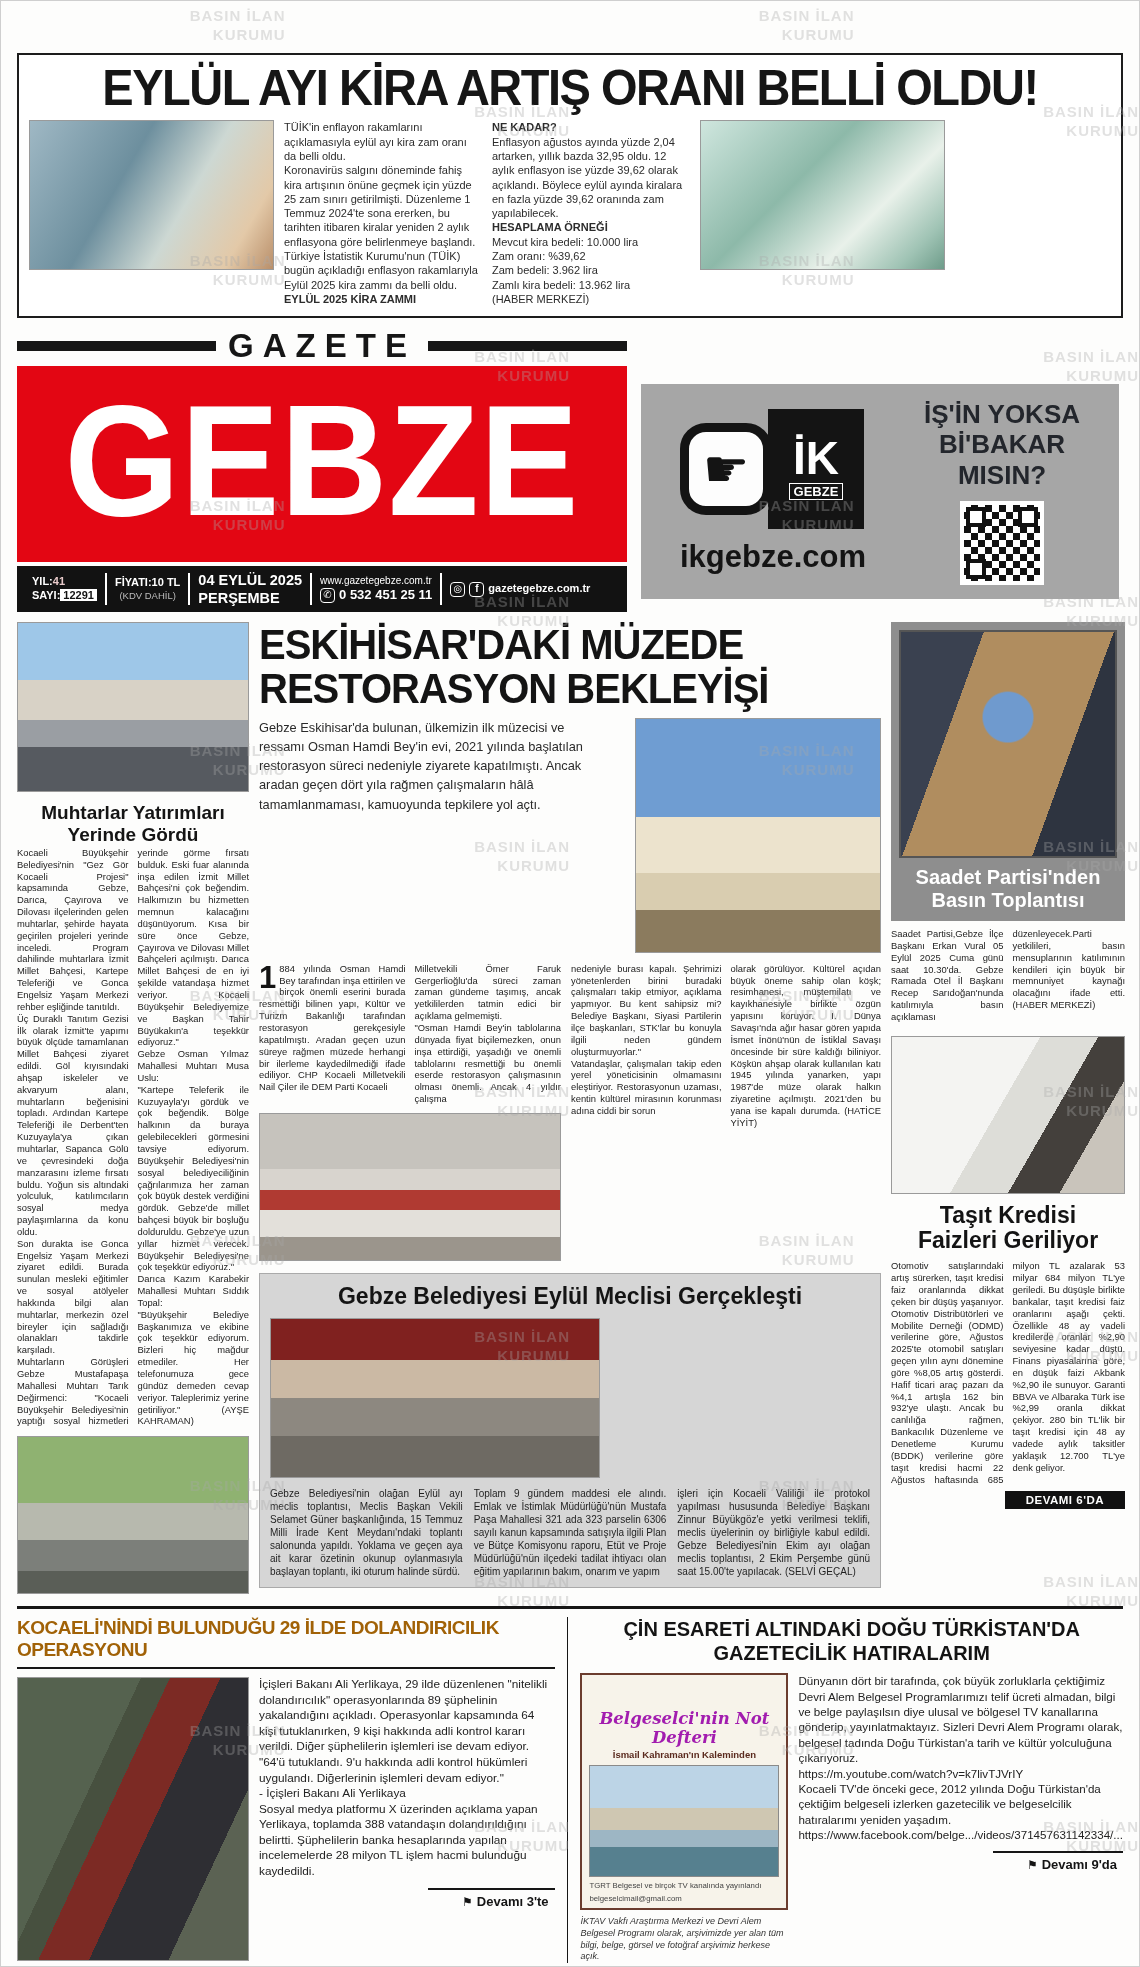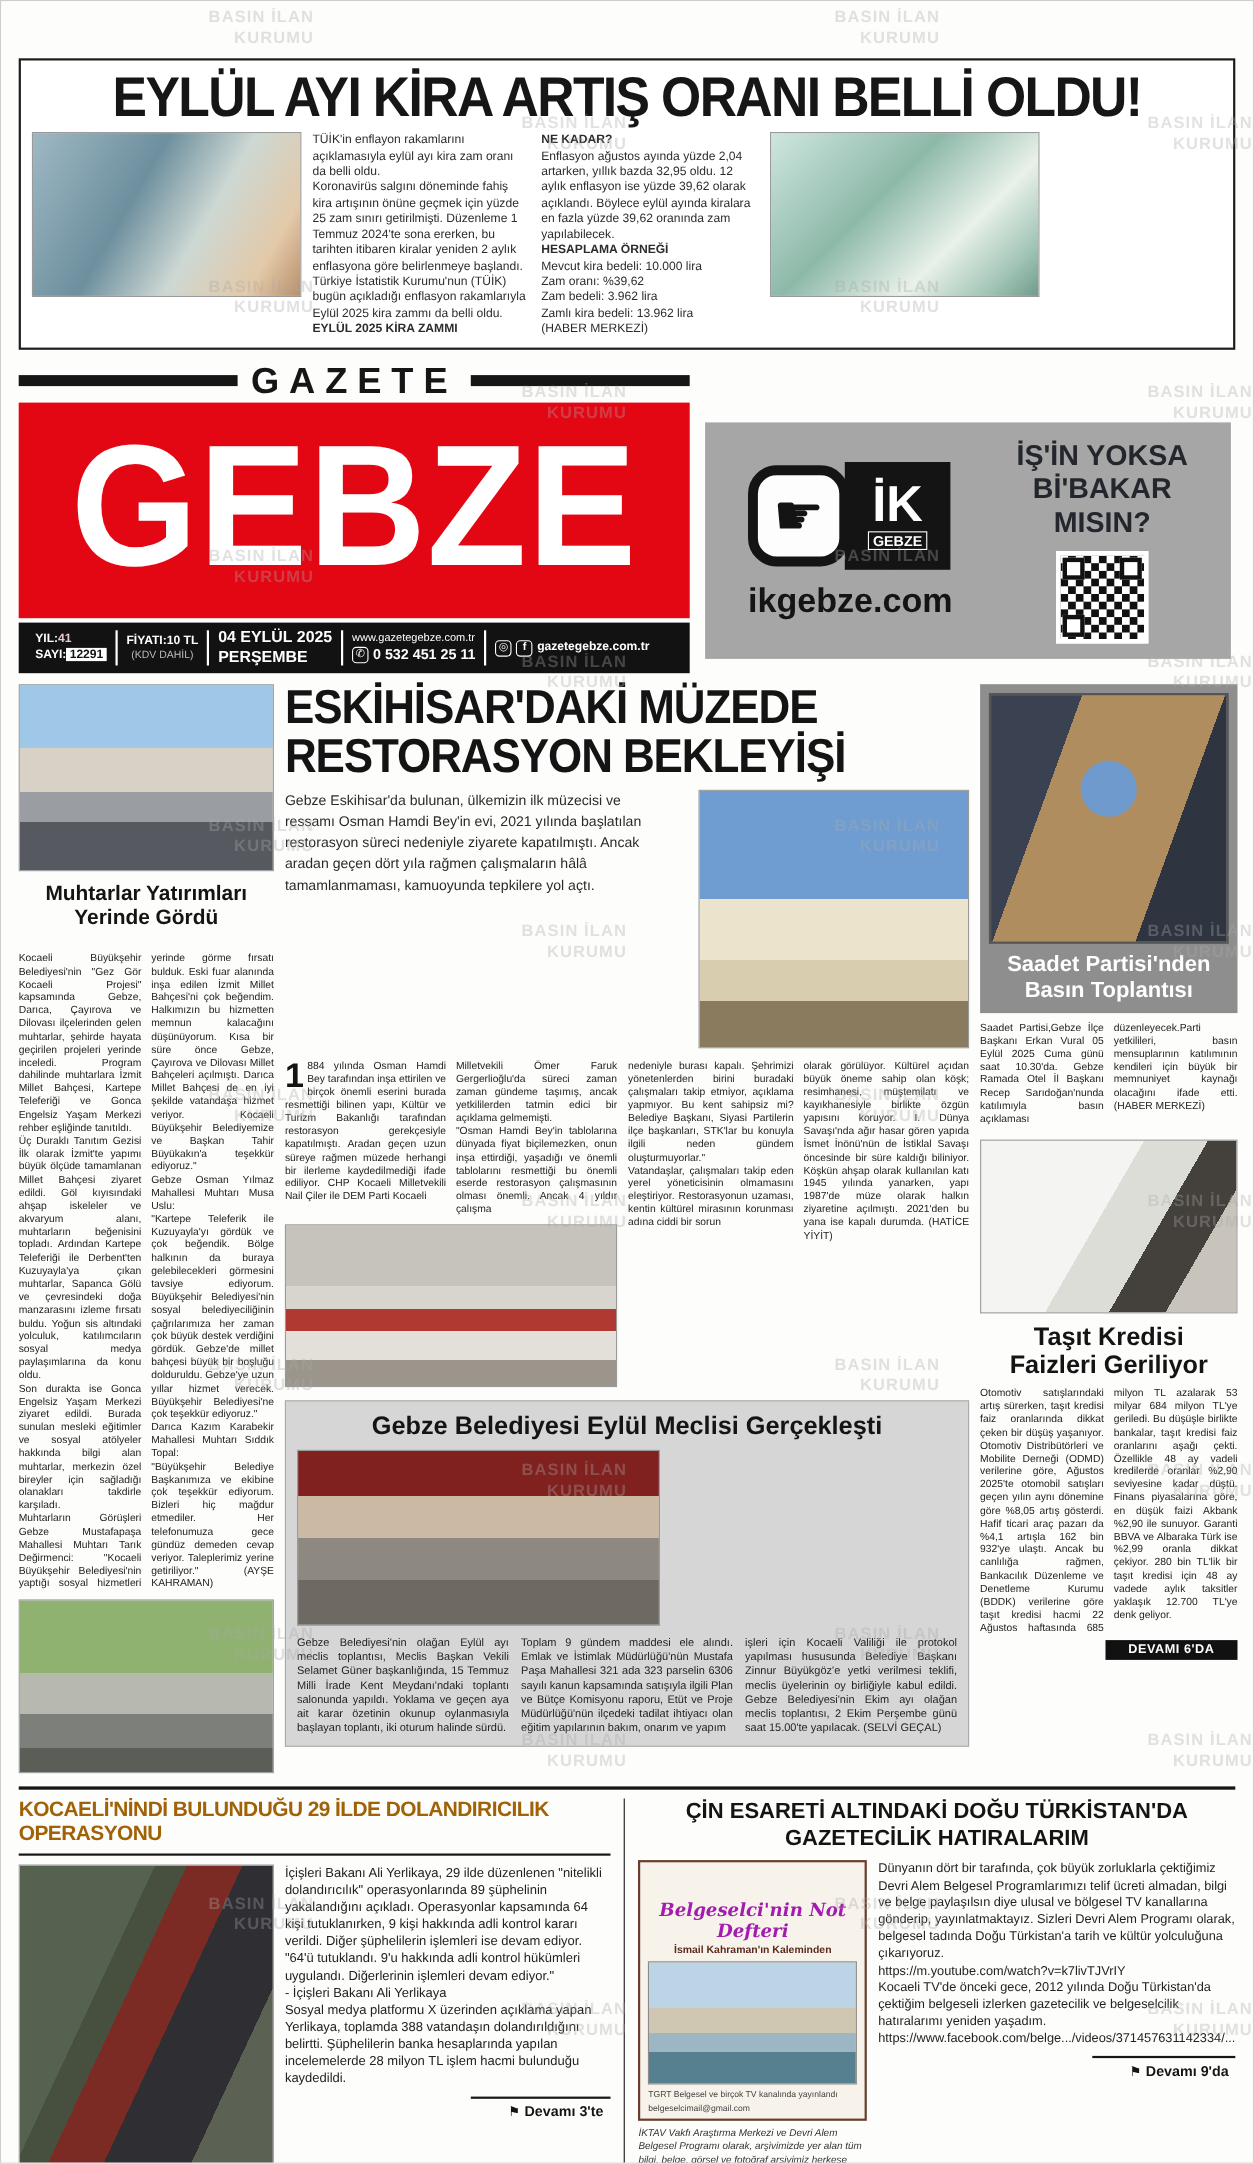--- a/index.html
+++ b/index.html
@@ -57,42 +57,42 @@
   .soc-row { display:flex; align-items:center; gap:4px; font-size:11px; font-weight:700; }
   .soc { display:inline-flex; width:15px; height:15px; border:1.6px solid #fff; border-radius:4px;
          align-items:center; justify-content:center; font-size:10px; font-weight:700; background:#121212; }
 
   .ad-box { width:478px; height:215px; background:#a6a6a6; margin-top:58px; display:flex;
             align-items:center; justify-content:space-around; padding:10px; }
   .ik-left { text-align:center; }
   .ik-logo { display:flex; align-items:center; }
   .hand-ic { width:92px; height:92px; border:9px solid #141414; border-radius:26px; background:#fdfdfd;
              display:flex; align-items:center; justify-content:center; font-size:52px; color:#141414; }
-  .ik-block { width:96px; height:98px; background:#141414; color:#fff; display:flex; flex-direction:column;
+  .ik-block { width:96px; height:120px; background:#141414; color:#fff; display:flex; flex-direction:column;
               align-items:center; justify-content:center; margin-left:-4px; }
   .ik-big { font-size:46px; font-weight:700; line-height:0.95; }
   .ik-small { font-size:13px; font-weight:700; border:1.5px solid #fff; padding:0 4px; margin-top:2px; }
   .ik-url { font-size:31px; font-weight:700; color:#141414; margin-top:10px; }
   .ad-right { text-align:center; }
   .slogan { font-size:26px; font-weight:700; color:#23262c; line-height:1.18; white-space:pre-line; }
   .qr { width:84px; height:84px; margin:10px auto 0; position:relative; border:4px solid #fff;
         background:#fff repeating-conic-gradient(#111 0 25%, #fff 0 50%); background-size:14px 14px; }
   .finder { position:absolute; width:20px; height:20px; border:4px solid #111; background:#fff; }
   .finder.f1 { top:2px; left:2px; } .finder.f2 { top:2px; right:2px; } .finder.f3 { bottom:2px; left:2px; }
 
   
   .main { display:flex; gap:10px; margin-top:10px; }
   .col-left { width:232px; flex-shrink:0; }
   .col-mid { width:622px; flex-shrink:0; }
   .col-right { width:234px; flex-shrink:0; }
 
   .ph-group { width:232px; height:170px;
     background:linear-gradient(#9ec7e8 0 34%,#d8d2c6 34% 58%,#9a9ea3 58% 74%,#565a60 74%); }
   .muh-head { font-size:19px; font-weight:700; text-align:center; color:#141414; line-height:1.15;
-              margin:10px 0 19px; }
+              margin:10px 0 1px; }
   .small-body { font-size:9.4px; line-height:1.26; color:#222; text-align:justify; }
   .cols2 { column-count:2; column-gap:9px; }
   .ph-street { width:232px; height:158px; margin-top:9px;
     background:linear-gradient(#8fb271 0 42%,#b7b9ae 42% 66%,#7c7f7a 66% 86%,#5a5e57 86%); }
 
   .esk-head { font-size:40px; font-weight:700; color:#141414; letter-spacing:-1px; line-height:1.02;
               white-space:pre-line; transform:scaleY(1.08); transform-origin:top left; margin-bottom:14px; }
   .esk-top { display:flex; gap:27px; }
   .esk-intro { flex:1; font-size:12.8px; line-height:1.5; color:#2a2a2a; font-weight:400; }
   .ph-house { width:246px; height:235px;

